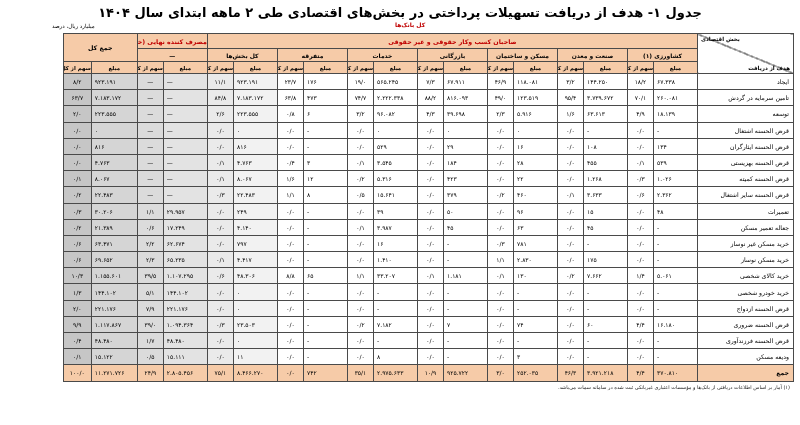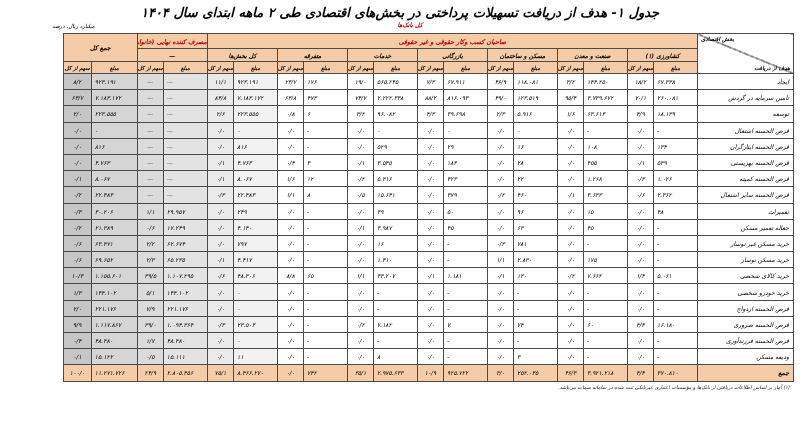--- a/index.html
+++ b/index.html
@@ -1,17 +1,17 @@
 <!DOCTYPE html>
 <html lang="fa"><head>
 <meta charset="utf-8">
 <style>
   html,body{margin:0;padding:0;background:#fff;}
   body{width:800px;height:425px;overflow:hidden;font-family:"DejaVu Sans",sans-serif;}
-  .page{position:relative;width:800px;height:423px;direction:rtl;font-style:italic;}
+  .page{position:relative;width:800px;height:423px;direction:rtl;}
   .title{ text-align:center;font-size:13px;font-weight:bold;color:#000;padding-top:5px;}
   .meta{position:relative;height:13px;}
   .banks{position:absolute;left:410px;transform:translateX(-50%);top:1px;font-size:6px;font-weight:bold;color:#c00000;}
   .unit{position:absolute;left:52px;top:3px;font-size:5.5px;color:#000;}
   table{direction:rtl;border-collapse:collapse;table-layout:fixed;width:722px;margin:0 6px 0 auto;border:1.6px solid #000;}
   th,td{border:1px solid #4a4a4a;font-size:6px;padding:0;overflow:hidden;white-space:nowrap;color:#000;font-weight:normal;}
   thead th{background:#f6cba8;text-align:center;font-weight:bold;}
   thead tr.r1 th{height:14px;font-size:6.3px;}
   thead tr.r2 th{height:12px;font-size:6px;}
   thead tr.r3 th{height:11px;font-size:5.4px;}

